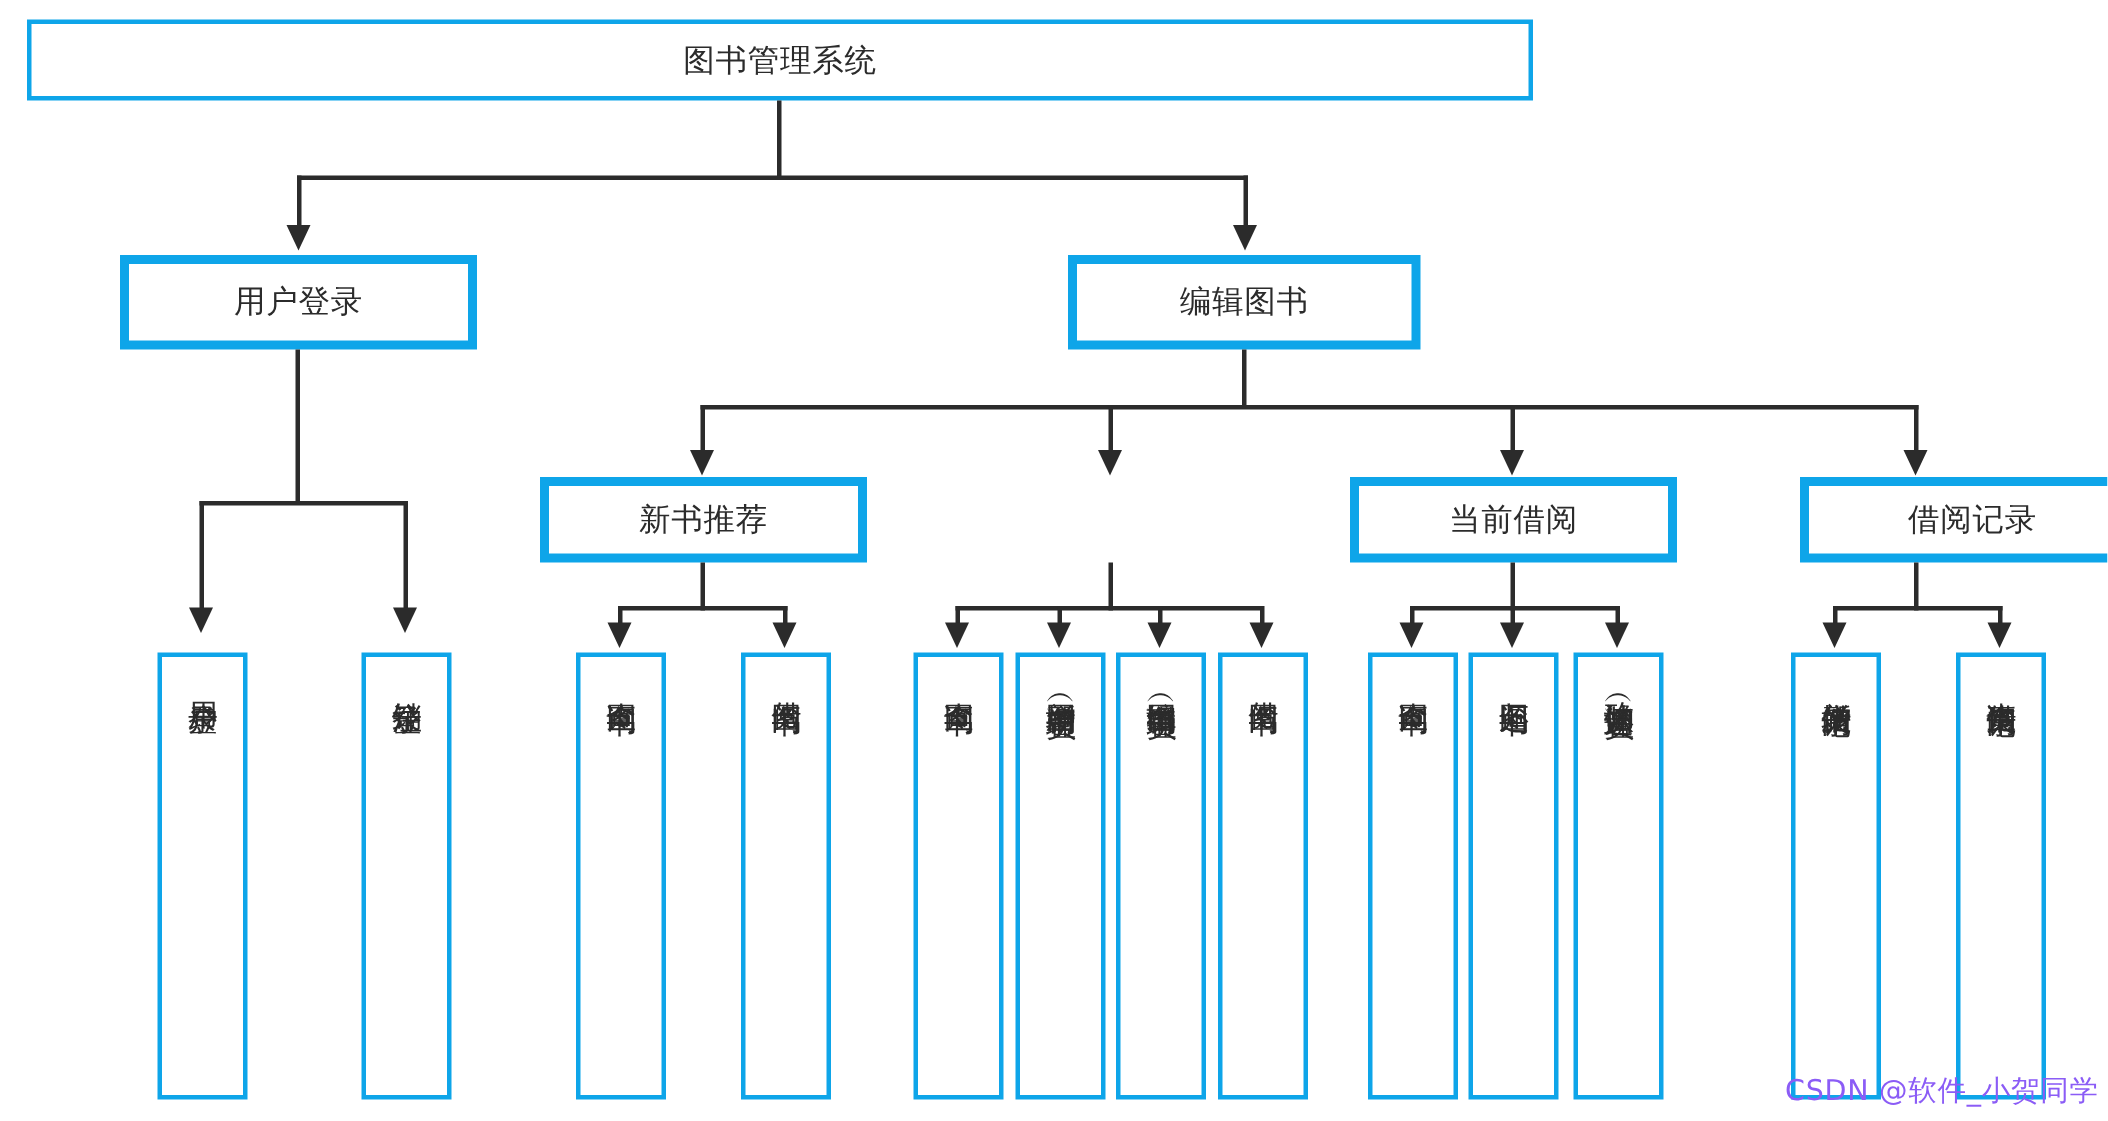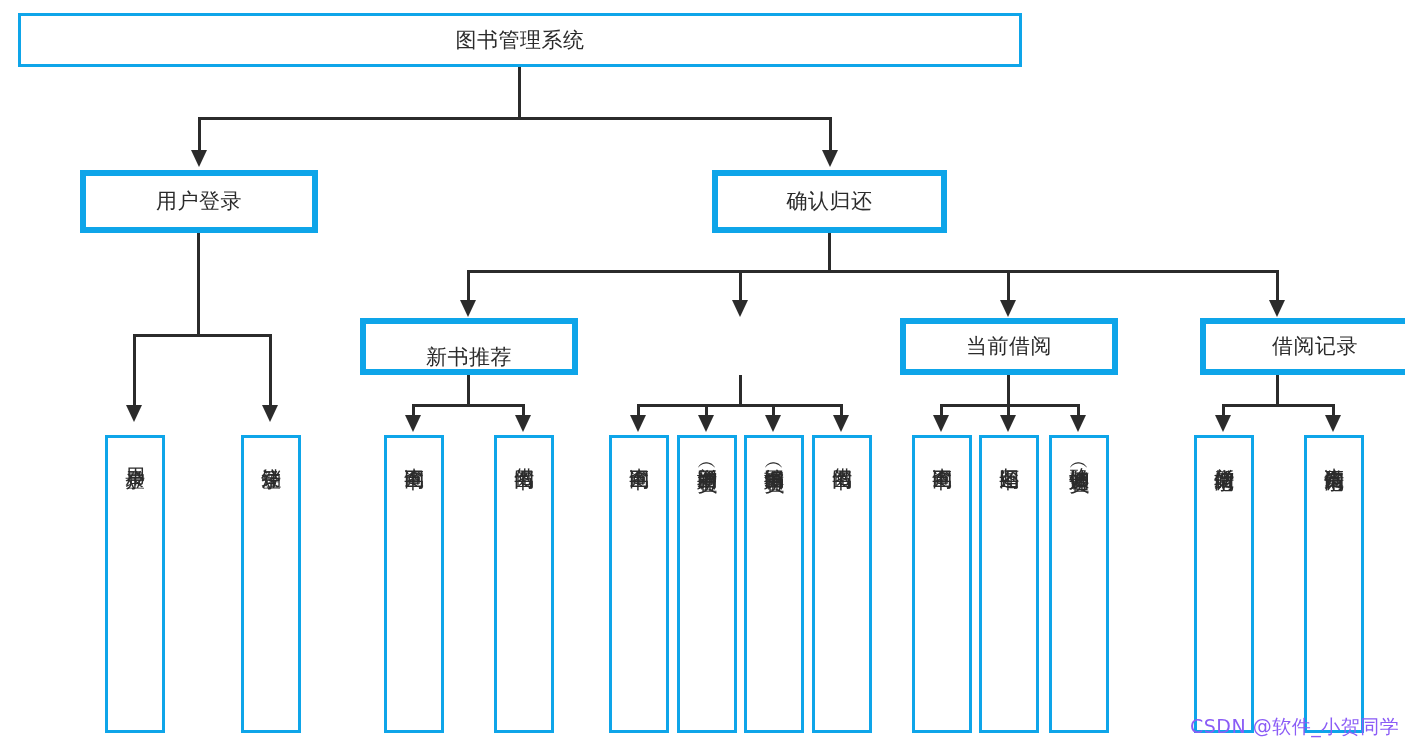--- a/index.html
+++ b/index.html
@@ -96,21 +96,21 @@
   <div class="arrow" style="left:191px; top:150px;"></div>
 
   <div class="conn vline" style="left:829px; top:117px; width:3px; height:35px;"></div>
   <div class="arrow" style="left:822px; top:150px;"></div>
 
   <div class="node" style="left:80px; top:170px; width:238px; height:63px;">
     <span class="label">用户登录</span>
   </div>
 
   <div class="node" style="left:712px; top:170px; width:235px; height:63px;">
-    <span class="label">确认归还</span>
+    <span class="label">编辑图书</span>
   </div>
 
   <div class="conn vline" style="left:197px; top:233px; width:3px; height:103px;"></div>
   <div class="conn hline" style="left:133px; top:334px; width:139px; height:3px;"></div>
   <div class="conn vline" style="left:133px; top:334px; width:3px; height:73px;"></div>
   <div class="arrow" style="left:126px; top:405px;"></div>
   <div class="conn vline" style="left:269px; top:334px; width:3px; height:73px;"></div>
   <div class="arrow" style="left:262px; top:405px;"></div>
 
   <div class="conn vline" style="left:828px; top:233px; width:3px; height:39px;"></div>
@@ -121,21 +121,21 @@
 
   <div class="conn vline" style="left:739px; top:270px; width:3px; height:32px;"></div>
   <div class="arrow" style="left:732px; top:300px;"></div>
 
   <div class="conn vline" style="left:1007px; top:270px; width:3px; height:32px;"></div>
   <div class="arrow" style="left:1000px; top:300px;"></div>
 
   <div class="conn vline" style="left:1276px; top:270px; width:3px; height:32px;"></div>
   <div class="arrow" style="left:1269px; top:300px;"></div>
 
-  <div class="node" style="left:360px; top:318px; width:218px; height:57px;align-items:flex-end;">
+  <div class="node" style="left:360px; top:318px; width:218px; height:57px;">
     <span class="label">新书推荐</span>
   </div>
   <div class="node" style="left:900px; top:318px; width:218px; height:57px;">
     <span class="label">当前借阅</span>
   </div>
   <div class="node" style="left:1200px; top:318px; width:230px; height:57px;">
     <span class="label">借阅记录</span>
   </div>
 
   <div class="conn vline" style="left:467px; top:375px; width:3px; height:32px;"></div>

